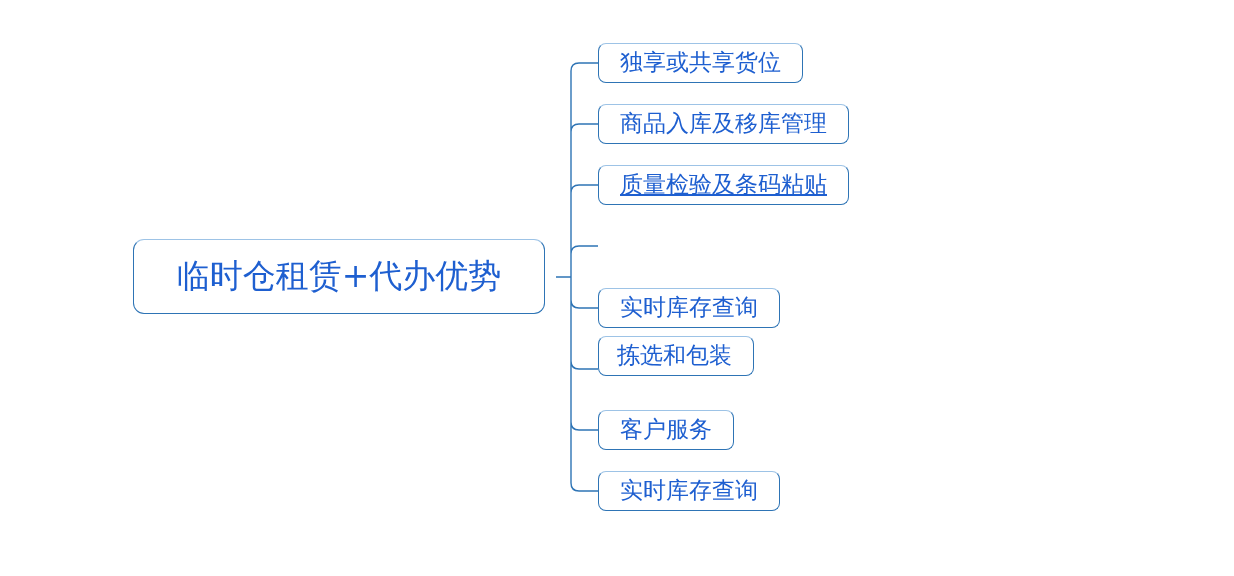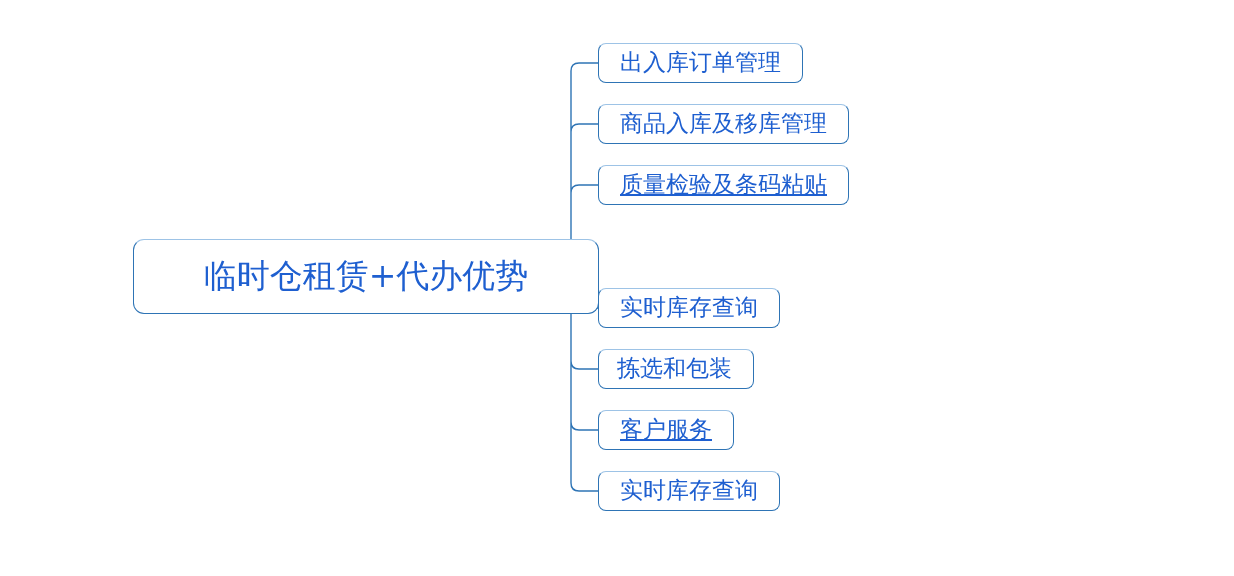--- a/index.html
+++ b/index.html
@@ -28,21 +28,21 @@
     box-sizing: border-box;
     background: #ffffff;
     border: 1.5px solid #2E74B5;
     border-top-color: #9DC3E6;
     color: #1E5FD0;
     white-space: nowrap;
   }
   .root-node {
     left: 133px;
     top: 239px;
-    width: 466px;
+    width: 412px;
     height: 75px;
     border-radius: 11px;
     font-size: 33px;
     line-height: 71px;
     text-align: center;
   }
   .child-node {
     left: 598px;
     height: 40px;
     border-radius: 8px;
@@ -57,21 +57,21 @@
 <div class="canvas">
 
   <svg id="connectors" viewBox="0 0 1234 576" xmlns="http://www.w3.org/2000/svg">
       <path d="M556 277 H571 M571 277 V71 Q571 63 579 63 H598 M571 277 V132 Q571 124 579 124 H598 M571 277 V193 Q571 185 579 185 H598 M571 277 V254 Q571 246 579 246 H598 M571 277 V300 Q571 308 579 308 H598 M571 277 V361 Q571 369 579 369 H598 M571 277 V422 Q571 430 579 430 H598 M571 277 V483 Q571 491 579 491 H598" fill="none" stroke="#2E74B5" stroke-width="1.4"></path>
     </svg>
 
   <div class="node root-node">
     <span>临时仓租赁+代办优势</span>
   </div>
 
-  <div class="node child-node" style="top: 43px;">出入库订单管理</div>
+  <div class="node child-node" style="top: 43px;">独享或共享货位</div>
   <div class="node child-node" style="top: 104px;">商品入库及移库管理</div>
   <div class="node child-node" style="top: 165px; text-decoration: underline;">质量检验及条码粘贴</div>
   <div class="node child-node" style="top: 288px;">实时库存查询</div>
-  <div class="node child-node" style="top: 349px; padding-left: 18px;">拣选和包装</div>
-  <div class="node child-node" style="top: 410px; text-decoration: underline;">客户服务</div>
+  <div class="node child-node" style="top: 336px; padding-left: 18px;">拣选和包装</div>
+  <div class="node child-node" style="top: 410px;">客户服务</div>
   <div class="node child-node" style="top: 471px;">实时库存查询</div>
 
 </div>
 
 </body></html>

